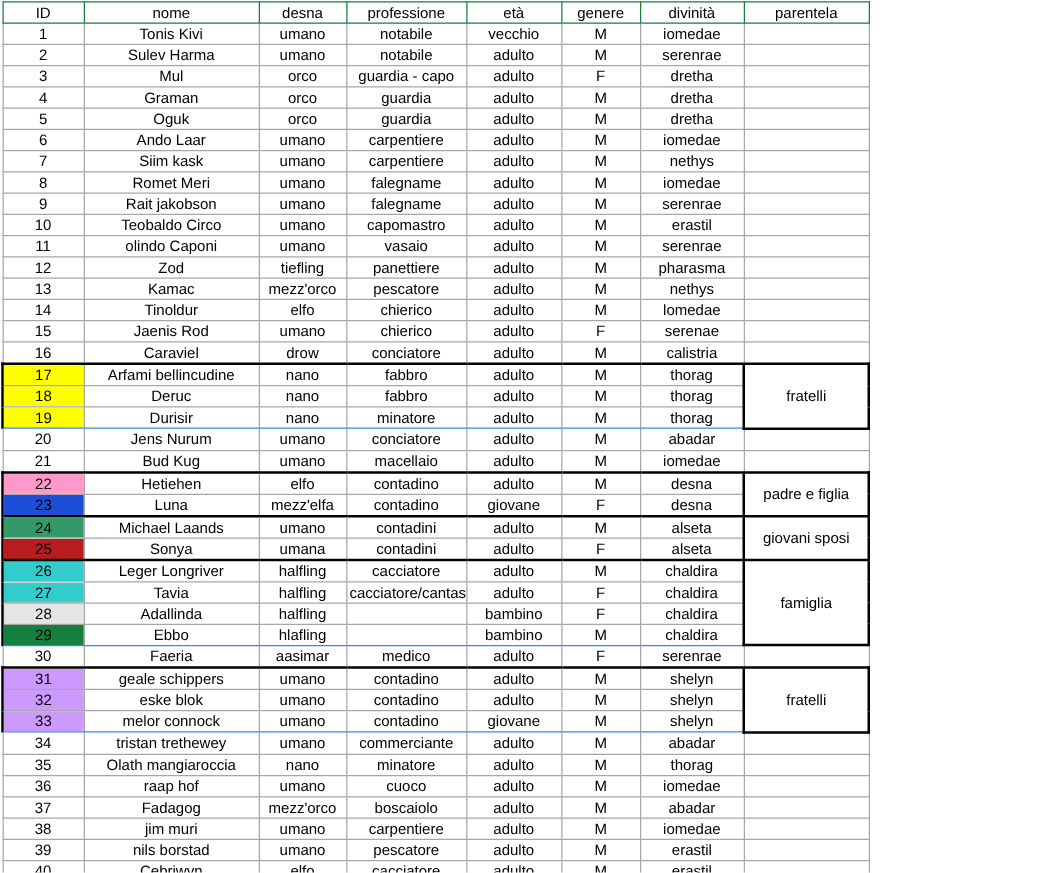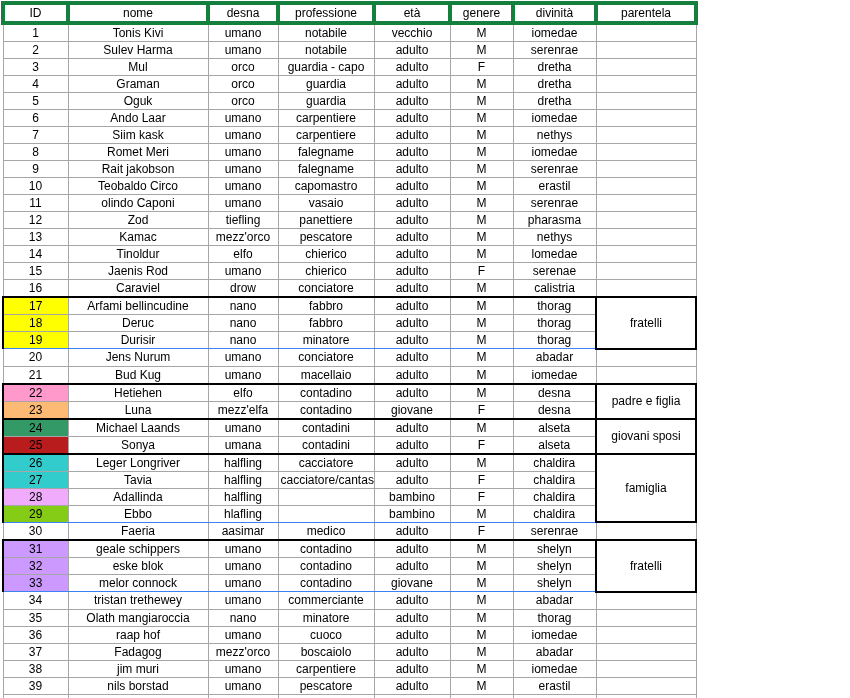--- a/index.html
+++ b/index.html
@@ -24,21 +24,21 @@
     padding: 0 2px;
     height: 16px;
     line-height: 16px;
     text-align: center;
     vertical-align: middle;
     overflow: hidden;
     white-space: nowrap;
     font-weight: normal;
   }
   .sheet thead th {
-    border: 4px solid #15803d;
+    border: 1px solid #15803d;
   }
   
   .sheet tr.grp-top > th, .sheet tr.grp-top > td { border-top: 2px solid #000000; }
   .sheet tr.grp-bottom > td { border-bottom: 1px solid #3b82f6; }
   .sheet td.grp-left { border-left: 2px solid #000000; }
   .sheet td.grp-cell { border: 2px solid #000000; }
 </style>
 </head>
 <body>
 
@@ -278,21 +278,21 @@
         <td class="grp-left" style="background-color: rgb(255, 153, 204);">22</td>
         <td>Hetiehen</td>
         <td>elfo</td>
         <td>contadino</td>
         <td>adulto</td>
         <td>M</td>
         <td>desna</td>
         <td rowspan="2" class="grp-cell">padre e figlia</td>
       </tr>
       <tr class="grp-bottom">
-        <td class="grp-left" style="background-color: #fdba74;">23</td>
+        <td class="grp-left" style="background-color: #1d4ed8;">23</td>
         <td>Luna</td>
         <td>mezz'elfa</td>
         <td>contadino</td>
         <td>giovane</td>
         <td>F</td>
         <td>desna</td>
       </tr>
       <tr class="grp-top">
         <td class="grp-left" style="background-color: rgb(51, 153, 102);">24</td>
         <td>Michael Laands</td>
@@ -325,30 +325,30 @@
       <tr>
         <td class="grp-left" style="background-color: rgb(51, 204, 204);">27</td>
         <td>Tavia</td>
         <td>halfling</td>
         <td>cacciatore/cantastorie</td>
         <td>adulto</td>
         <td>F</td>
         <td>chaldira</td>
       </tr>
       <tr>
-        <td class="grp-left" style="background-color: #f0abfc; margin-top: 28px;">28</td>
+        <td class="grp-left" style="background-color: #e5e5e5; margin-top: 28px;">28</td>
         <td>Adallinda</td>
         <td>halfling</td>
         <td></td>
         <td>bambino</td>
         <td>F</td>
         <td>chaldira</td>
       </tr>
       <tr class="grp-bottom">
-        <td class="grp-left" style="background-color: #84cc16;">29</td>
+        <td class="grp-left" style="background-color: #15803d;">29</td>
         <td>Ebbo</td>
         <td>hlafling</td>
         <td></td>
         <td>bambino</td>
         <td>M</td>
         <td>chaldira</td>
       </tr>
       <tr>
         <td>30</td>
         <td>Faeria</td>

